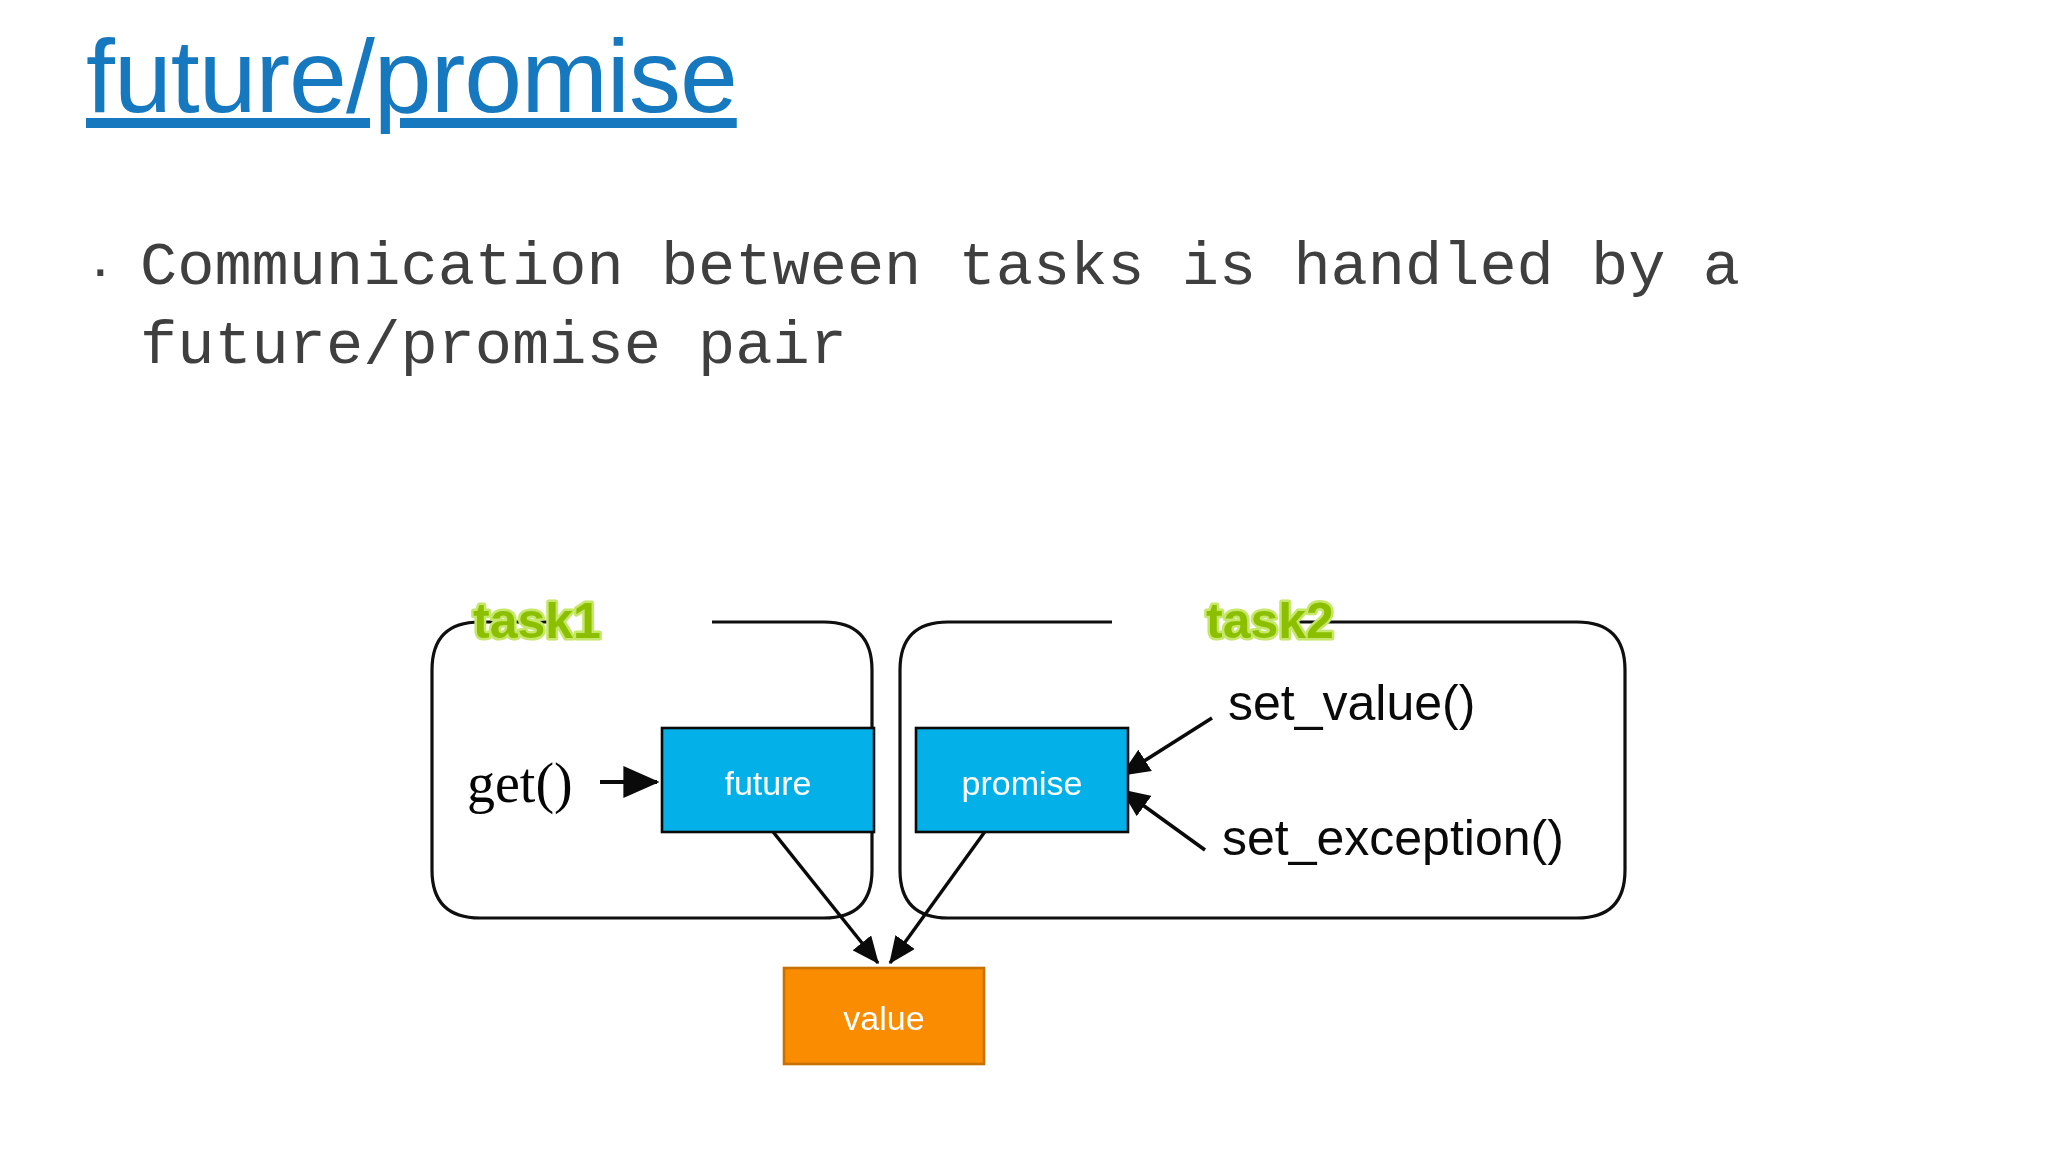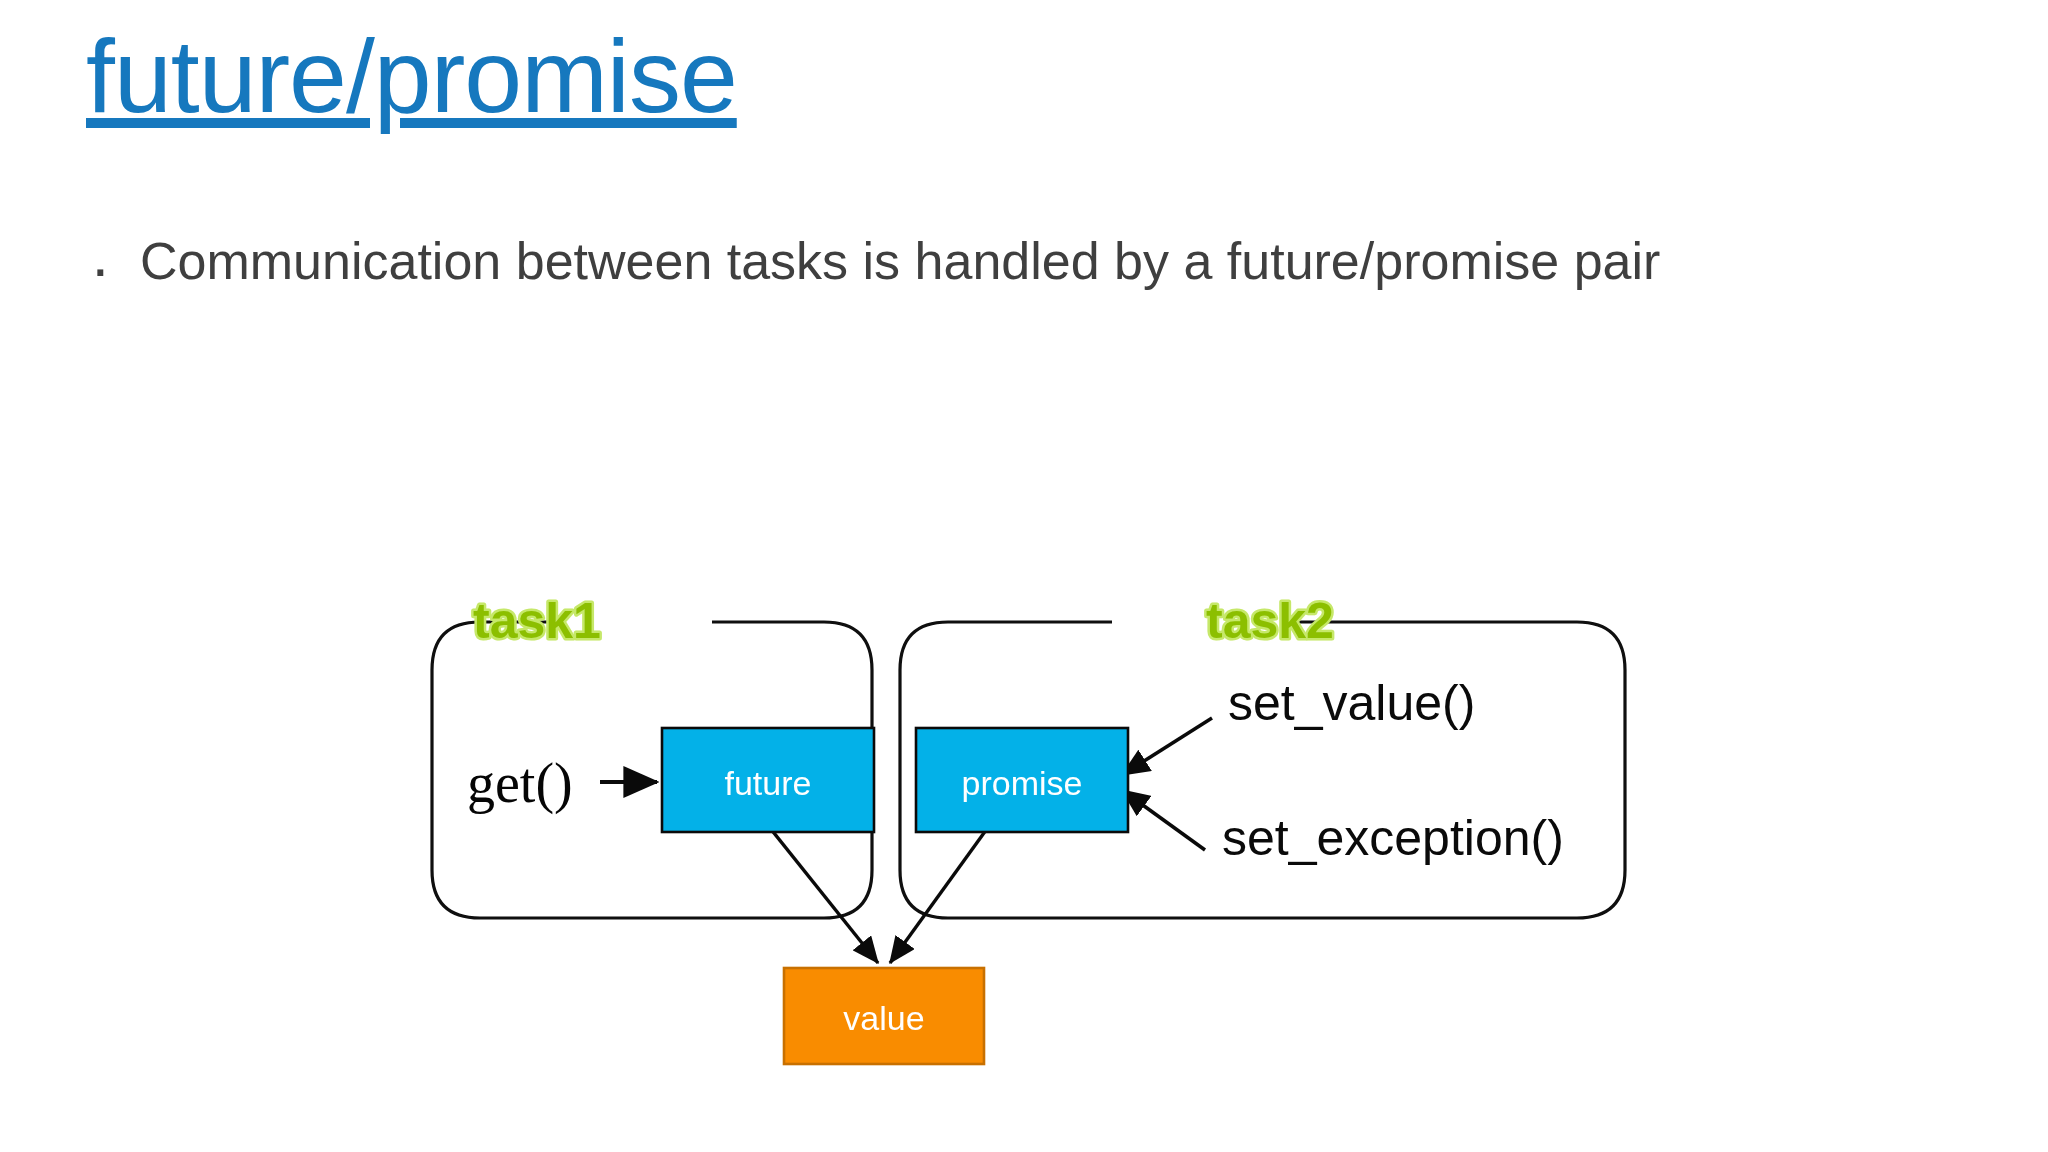--- a/index.html
+++ b/index.html
@@ -55,22 +55,22 @@
     width: 54px;
     font-size: 62px;
     line-height: 1.28;
     color: #3f3f3f;
     text-align: left;
     padding-left: 4px;
     box-sizing: border-box;
   }
   .bullet-text {
     flex: 1 1 auto;
-    font-family: Liberation Sans, sans-serif;
-    font-size: 52px;
+    font-family: Liberation Mono, monospace;
+    font-size: 62px;
     line-height: 1.28;
     color: #3f3f3f;
     font-weight: 400;
     max-width: 1760px;
   }
 
   
   .diagram {
     position: absolute;
     left: 12px;

